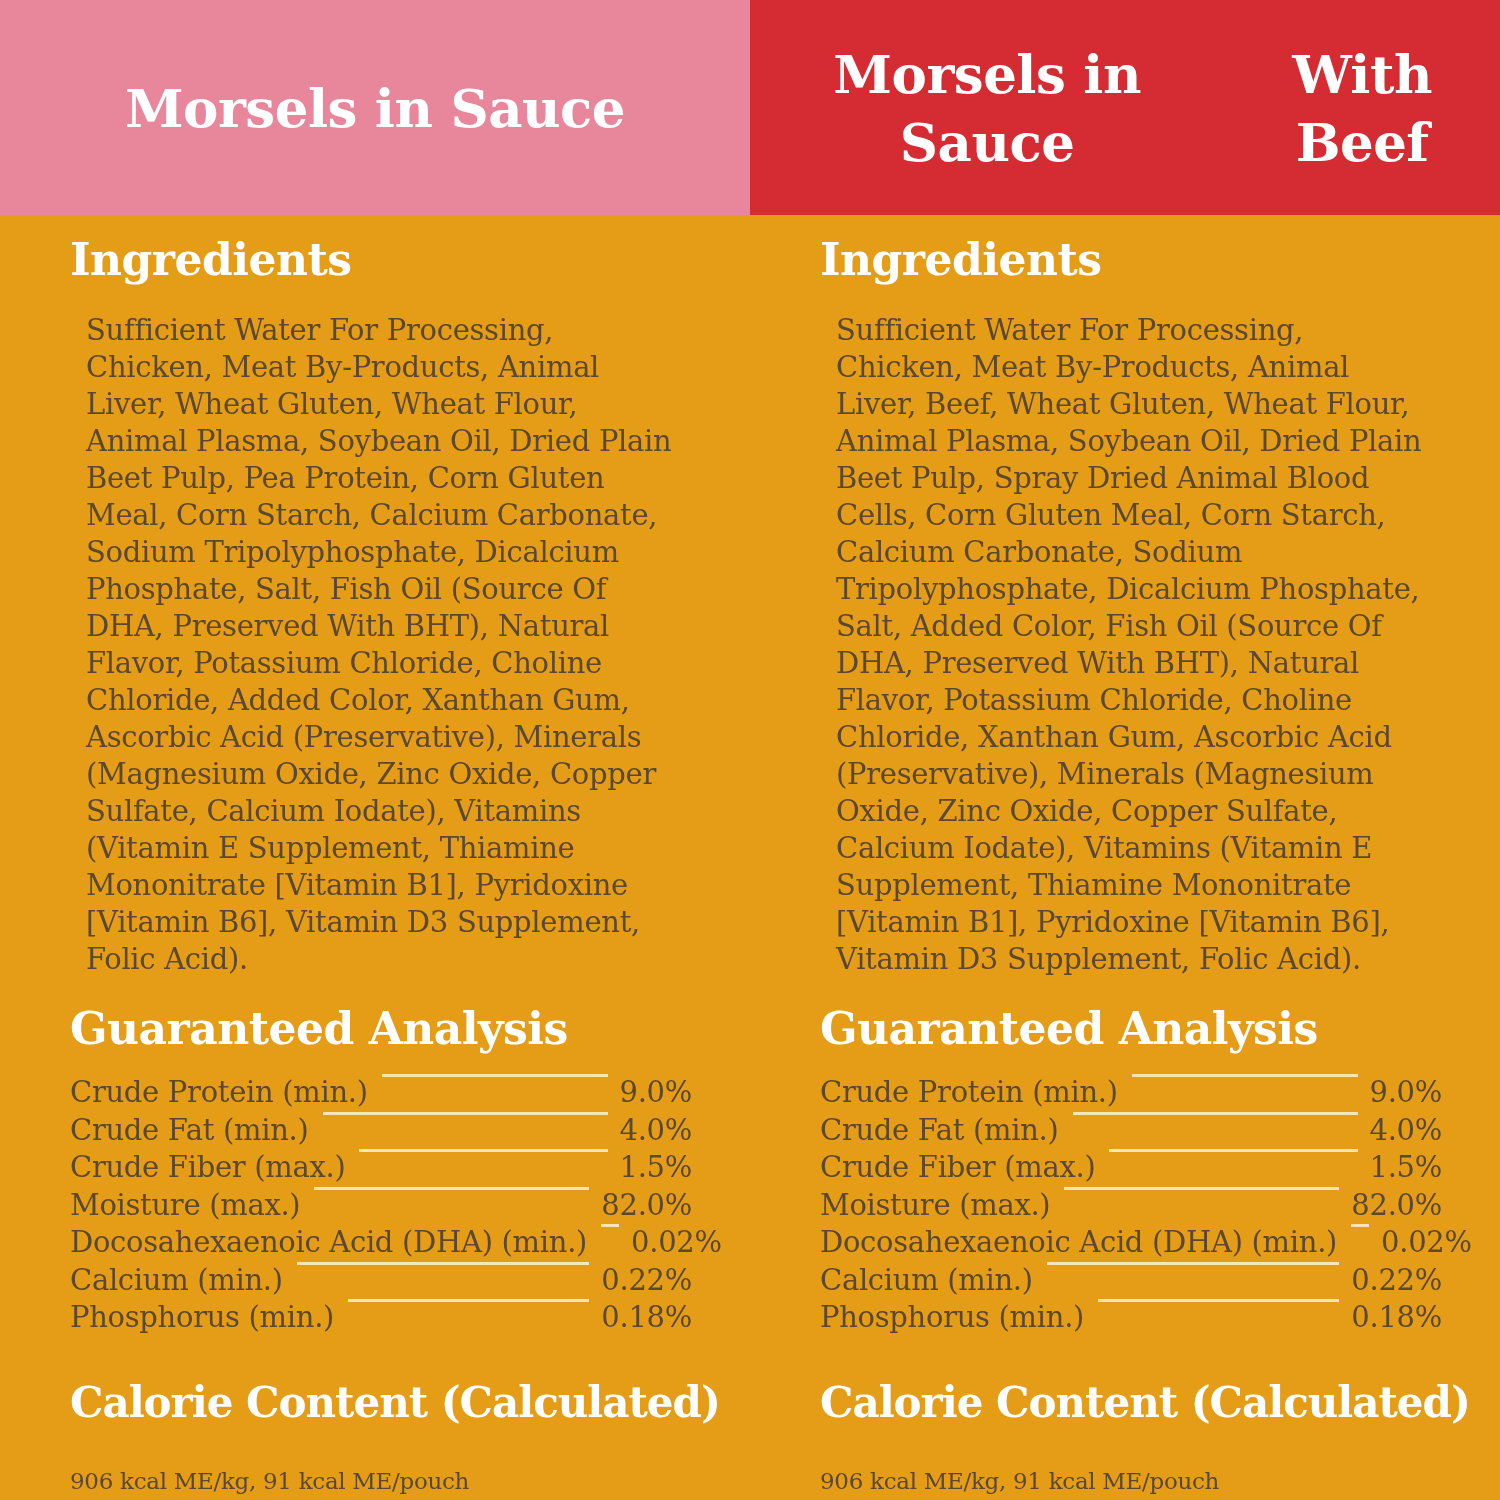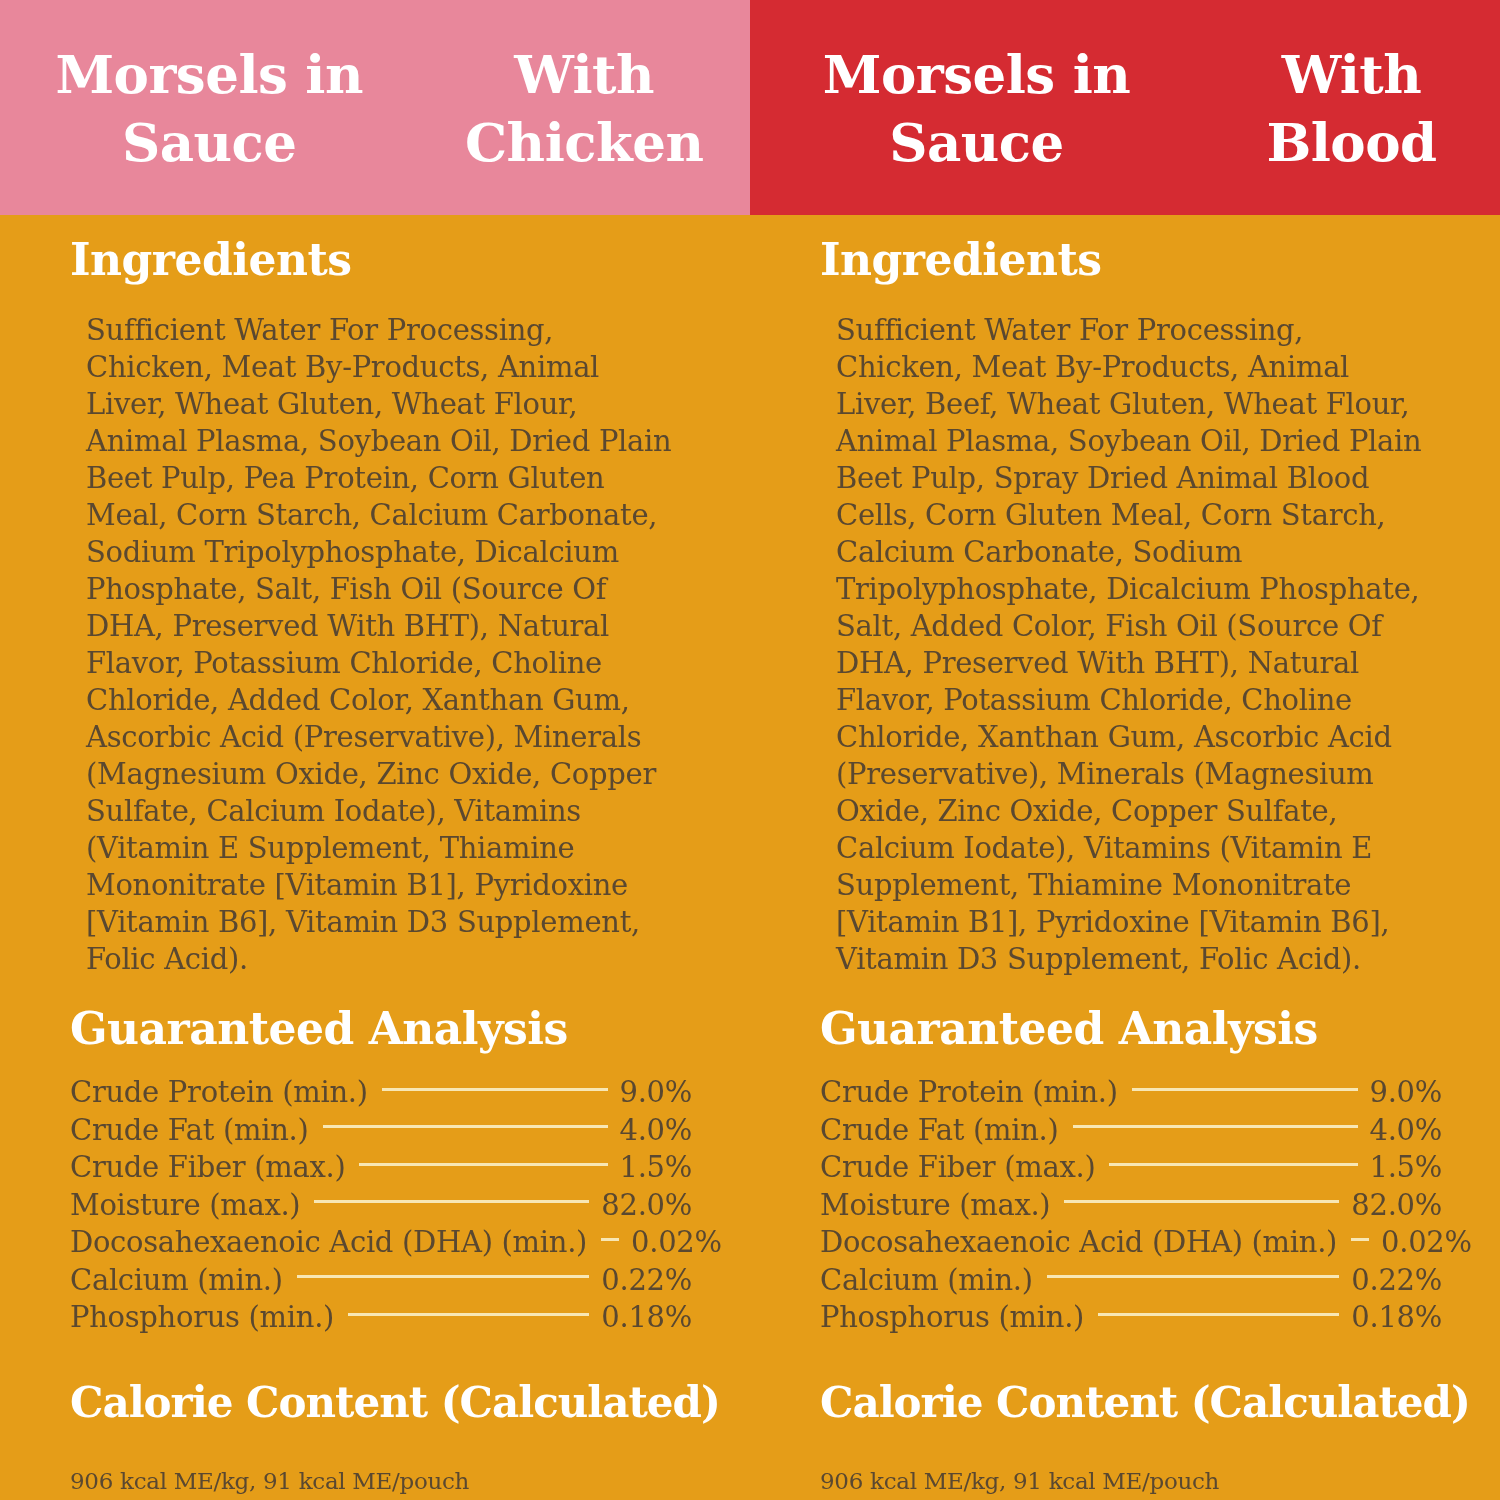--- a/index.html
+++ b/index.html
@@ -27,41 +27,40 @@
     margin:0 0 26px 0;
     color:var(--heading-white,#fff);
     font-size:44px;line-height:1.15;font-weight:bold;
     letter-spacing:-0.5px;
   }
   .ing{
     margin:16px;font-size:29px;line-height:37px;letter-spacing:-0.3px;
   }
   .ga-heading{margin-top:26px;margin-bottom:20px;}
   .ga-row{
-    display:flex;align-items:center;
+    display:flex;align-items:flex-start;
     font-size:29px;line-height:37.5px;letter-spacing:-0.3px;
   }
   .ga-label{white-space:nowrap;}
   .ga-leader{
     flex:1;border-bottom:3px solid var(--leader-line,#F8E7B4);
     margin:0 12px 7px 14px;min-width:18px;
   }
   .ga-value{white-space:nowrap;}
   .cal-h{margin-top:42px;margin-bottom:36px;white-space:nowrap;font-size:42px;letter-spacing:-1px;text-align:right;}
   .cal{margin:0;font-size:23px;line-height:37px;letter-spacing:-0.3px;}
 </style>
 </head>
 <body>
 
 <div class="poster">
 
   <div class="column">
     <div class="panel-header pink">
       <div>Morsels in Sauce</div>
-      <div>With Chicken</div>
     </div>
     <div class="content">
       <h2>Ingredients</h2>
       <p class="ing">Sufficient Water For Processing, Chicken, Meat By-Products, Animal Liver, Wheat Gluten, Wheat Flour, Animal Plasma, Soybean Oil, Dried Plain Beet Pulp, Pea Protein, Corn Gluten Meal, Corn Starch, Calcium Carbonate, Sodium Tripolyphosphate, Dicalcium Phosphate, Salt, Fish Oil (Source Of DHA, Preserved With BHT), Natural Flavor, Potassium Chloride, Choline Chloride, Added Color, Xanthan Gum, Ascorbic Acid (Preservative), Minerals (Magnesium Oxide, Zinc Oxide, Copper Sulfate, Calcium Iodate), Vitamins (Vitamin E Supplement, Thiamine Mononitrate [Vitamin B1], Pyridoxine [Vitamin B6], Vitamin D3 Supplement, Folic Acid).</p>
 
       <h2 class="ga-heading">Guaranteed Analysis</h2>
       <div>
         <div class="ga-row">
           <span class="ga-label">Crude Protein (min.)</span>
           <span class="ga-leader"></span>
@@ -100,21 +99,21 @@
       </div>
 
       <h2 class="cal-h">Calorie Content (Calculated)</h2>
       <p class="cal">906 kcal ME/kg, 91 kcal ME/pouch</p>
     </div>
   </div>
 
   <div class="column">
     <div class="panel-header red">
       <div>Morsels in Sauce</div>
-      <div>With Blood</div>
+      <div>With Beef</div>
     </div>
     <div class="content">
       <h2>Ingredients</h2>
       <p class="ing">Sufficient Water For Processing, Chicken, Meat By-Products, Animal Liver, Beef, Wheat Gluten, Wheat Flour, Animal Plasma, Soybean Oil, Dried Plain Beet Pulp, Spray Dried Animal Blood Cells, Corn Gluten Meal, Corn Starch, Calcium Carbonate, Sodium Tripolyphosphate, Dicalcium Phosphate, Salt, Added Color, Fish Oil (Source Of DHA, Preserved With BHT), Natural Flavor, Potassium Chloride, Choline Chloride, Xanthan Gum, Ascorbic Acid (Preservative), Minerals (Magnesium Oxide, Zinc Oxide, Copper Sulfate, Calcium Iodate), Vitamins (Vitamin E Supplement, Thiamine Mononitrate [Vitamin B1], Pyridoxine [Vitamin B6], Vitamin D3 Supplement, Folic Acid).</p>
 
       <h2 class="ga-heading">Guaranteed Analysis</h2>
       <div>
         <div class="ga-row">
           <span class="ga-label">Crude Protein (min.)</span>
           <span class="ga-leader"></span>

